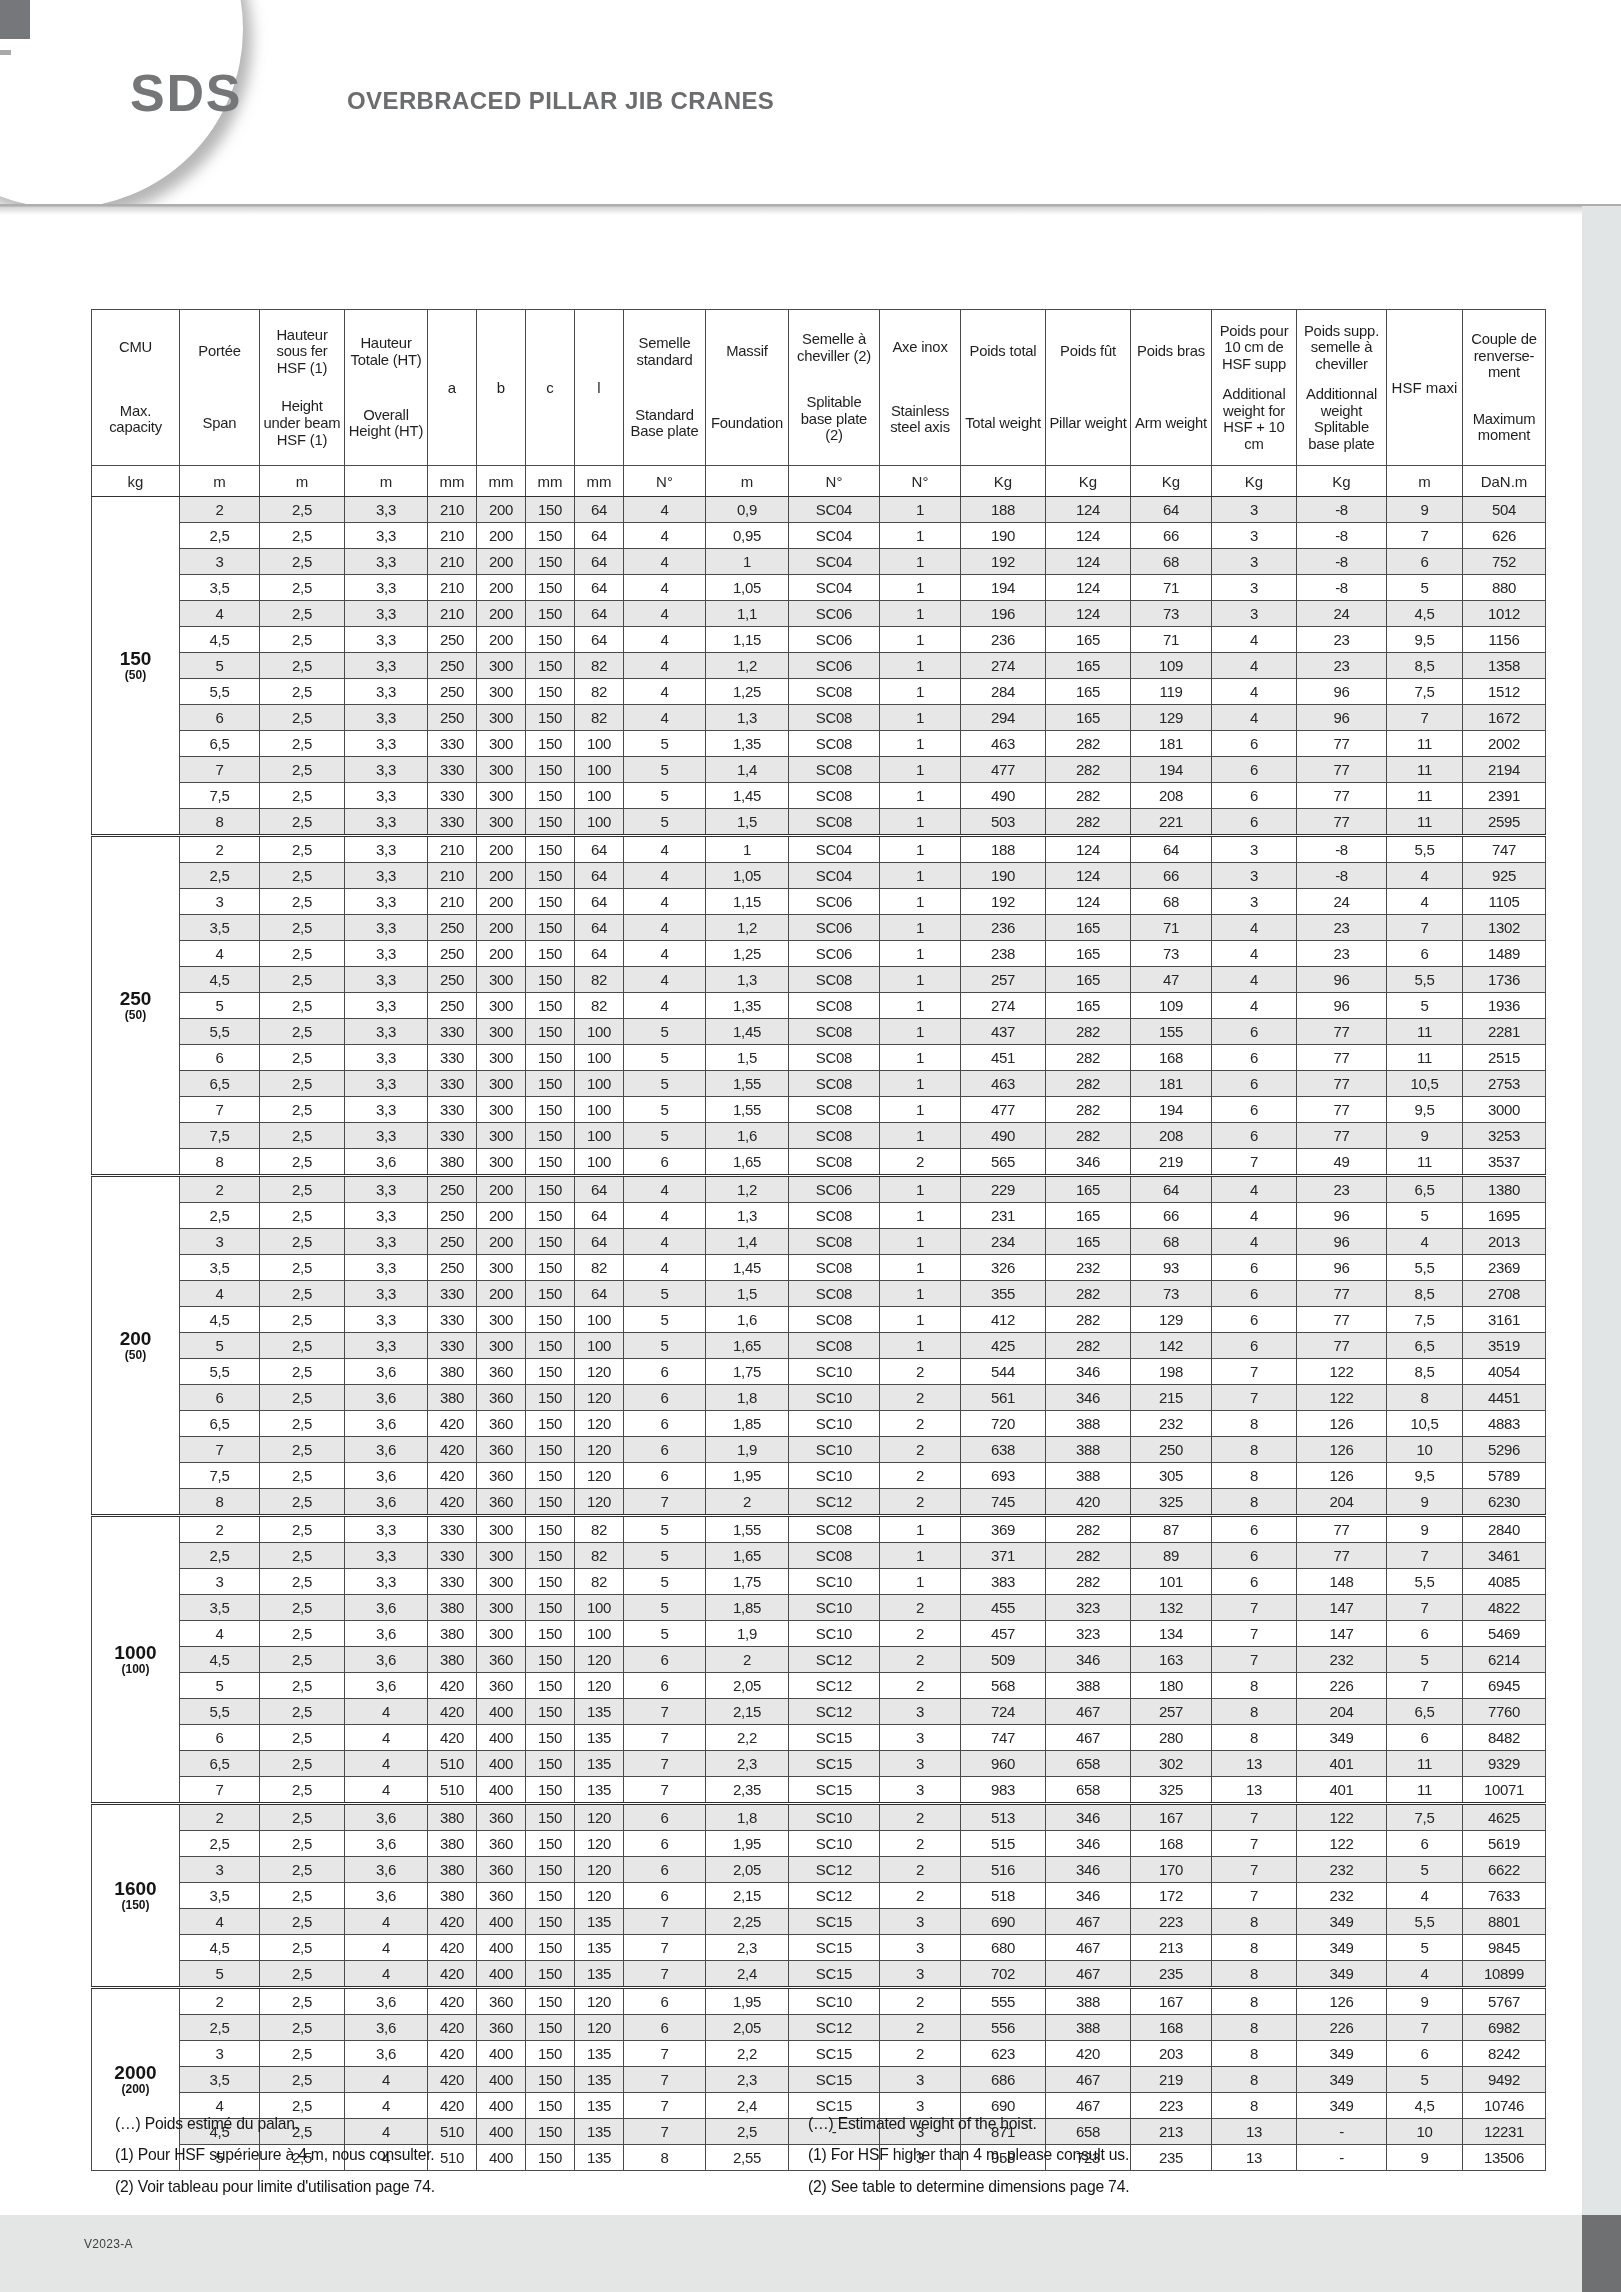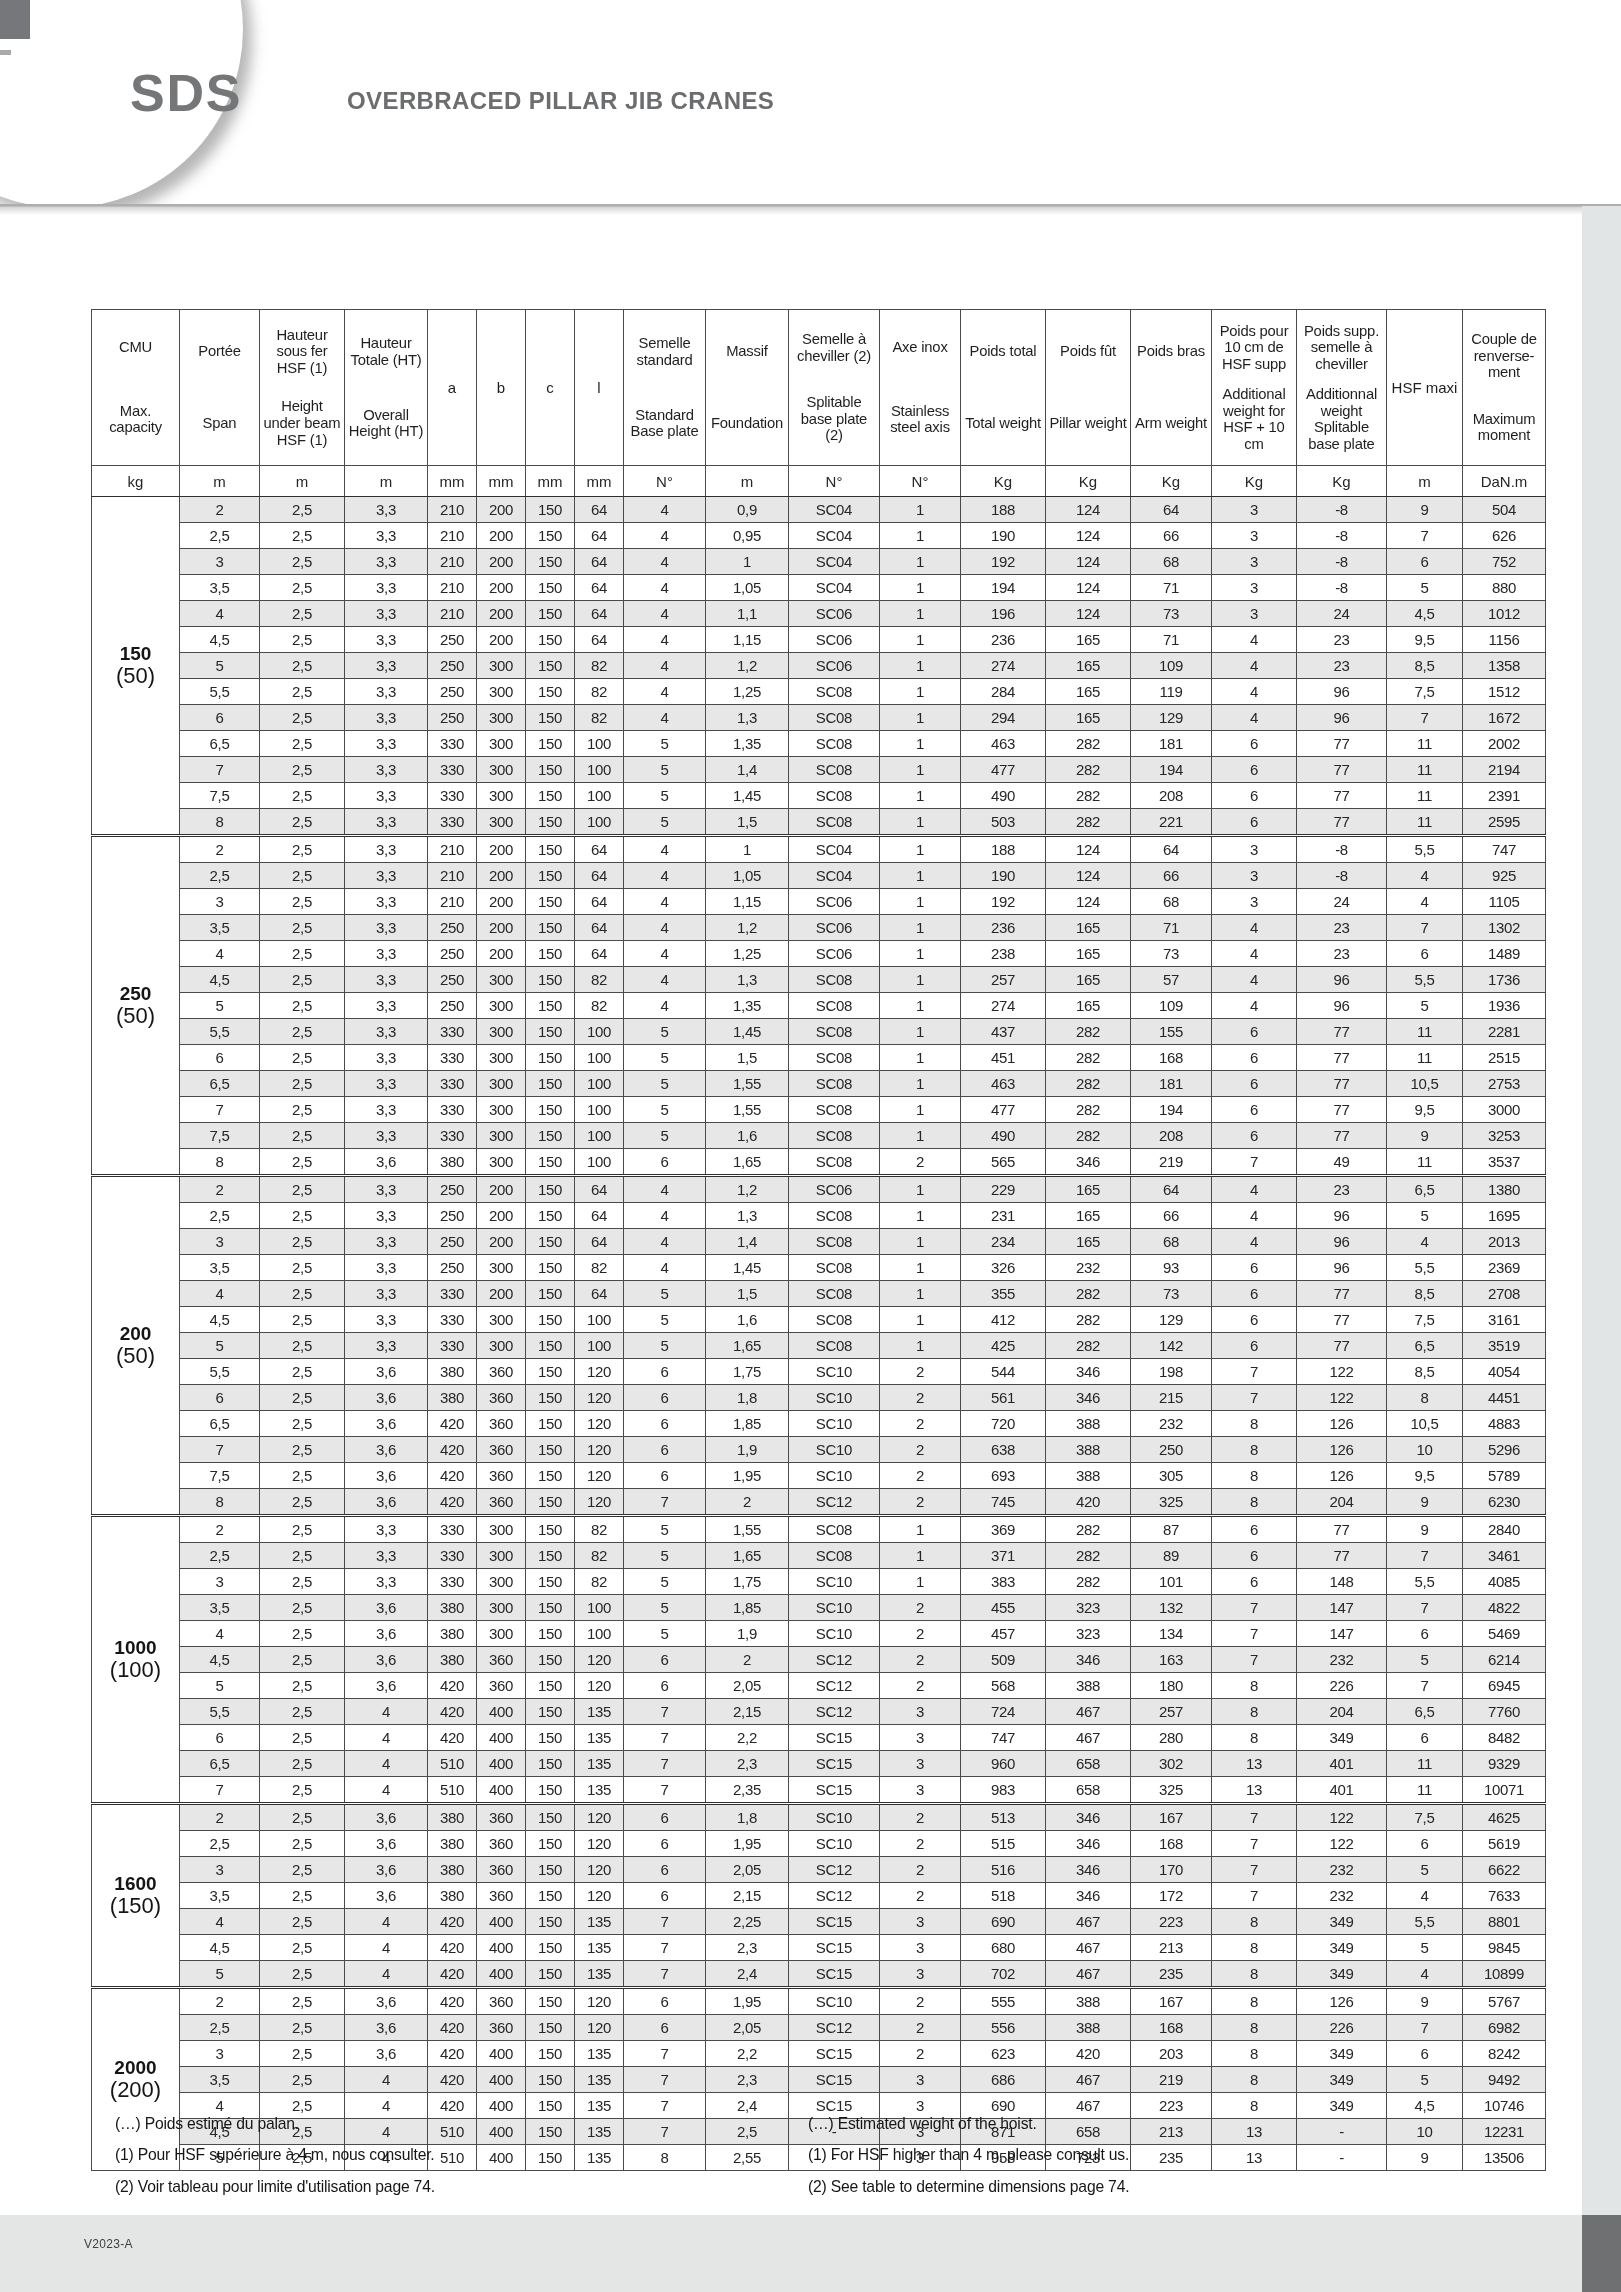--- a/index.html
+++ b/index.html
@@ -34,21 +34,21 @@
   .hsingle{display:flex;align-items:center;justify-content:center;height:155px;
     font-size:15px;color:#1f1f1f;}
   .ucell{height:30px;text-align:center;font-size:15px;color:#262626;background:#fff;
     border-bottom:1.8px solid #2f2f2f !important;}
   tbody td{height:25px;text-align:center;font-size:15px;letter-spacing:-0.3px;line-height:1;}
   tbody tr.shade td{background:#e7e7e8;}
   tbody tr td{background:#fff;}
   tbody tr.shade td{background:#e7e7e8;}
   th.gcell{background:#fff;vertical-align:middle;text-align:center;}
   .gcap{font-size:19px;font-weight:bold;color:#151515;line-height:1.05;}
-  .gsub{font-size:22px;font-weight:normal;color:#151515;line-height:1.05;}
+  .gsub{font-size:12px;font-weight:bold;color:#151515;line-height:1.05;}
   tr.gsep > th, tr.gsep > td{border-top:3.6px double #2f2f2f;}
   
   .fn-col{position:absolute;top:2115px;display:flex;flex-direction:column;gap:13.4px;
     font-size:15.7px;color:#161616;letter-spacing:-0.2px;}
   .fn-left{left:115px;}
   .fn-right{left:808px;}
 </style>
 </head>
 <body>
 
@@ -588,21 +588,21 @@
         <td>250</td>
         <td>300</td>
         <td>150</td>
         <td>82</td>
         <td>4</td>
         <td>1,3</td>
         <td>SC08</td>
         <td>1</td>
         <td>257</td>
         <td>165</td>
-        <td>57</td>
+        <td>47</td>
         <td>4</td>
         <td>96</td>
         <td>5,5</td>
         <td>1736</td>
       </tr>
       <tr>
         <td>5</td>
         <td>2,5</td>
         <td>3,3</td>
         <td>250</td>

